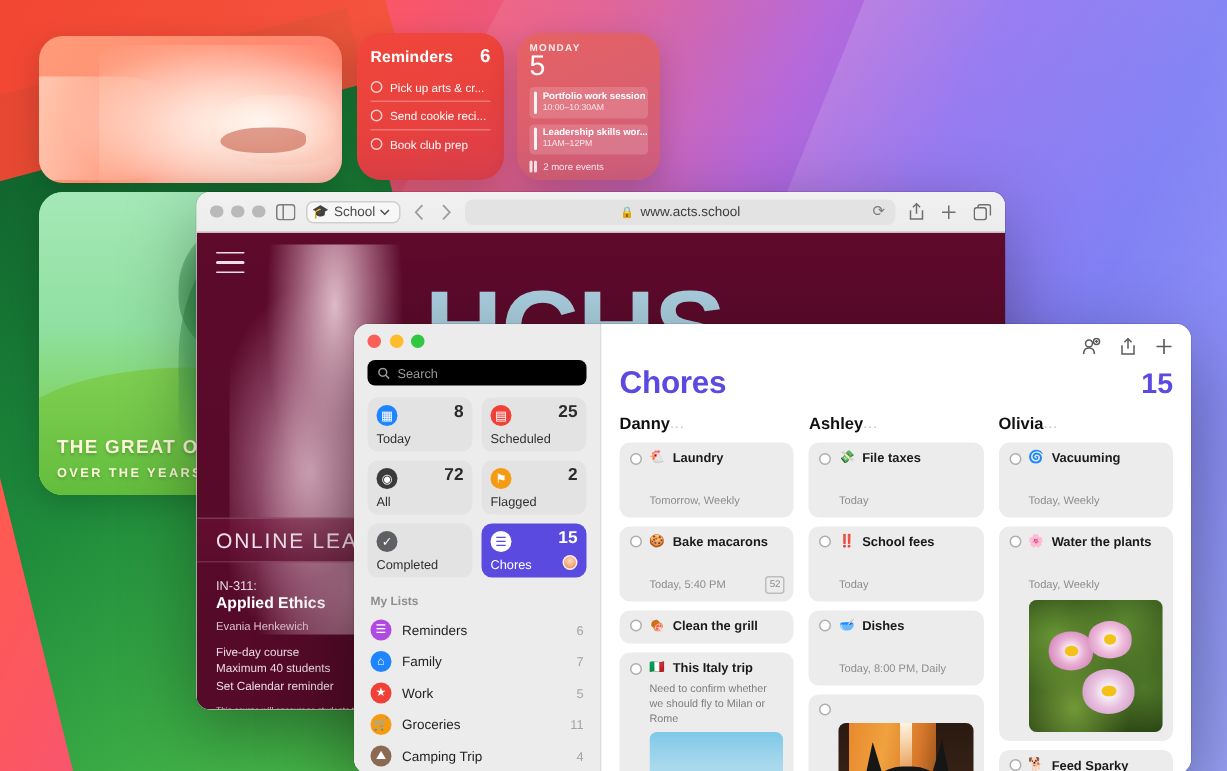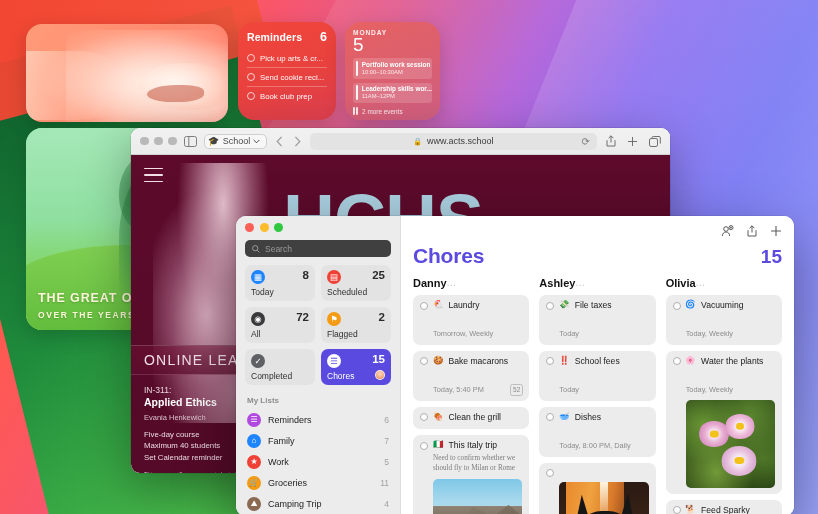--- a/index.html
+++ b/index.html
@@ -322,21 +322,21 @@
     border-right: .5px solid #dcdcdc;
     padding: 7px 9px 0 9px;
     position: relative;
   }
   #rem-traffic { display: flex; gap: 5.5px; margin-bottom: 8px; }
   #rem-traffic i { width: 9px; height: 9px; border-radius: 50%; display: block; }
   .rt-red { background: #fc5f57; }
   .rt-yellow { background: #fdbc2c; }
   .rt-green { background: #2fc840; }
   #rem-search {
-    height: 17px; border-radius: 5px; background: #404040;
+    height: 17px; border-radius: 5px; background: #000000;
     display: flex; align-items: center; gap: 5px;
     padding: 0 7px; font-size: 8.5px; color: #9a9a9a;
     margin-bottom: 8px;
   }
   #rem-tiles {
     display: grid; grid-template-columns: 1fr 1fr; gap: 6px;
   }
   .tile {
     height: 36px; border-radius: 7px; background: #e3e3e3;
     padding: 5px 6px 0 6px; position: relative;
@@ -433,30 +433,29 @@
     margin-bottom: 6px;
     position: relative;
   }
   .card-row { display: flex; align-items: flex-start; gap: 5px; }
   .radio {
     width: 8px; height: 8px; border-radius: 50%;
     border: 1px solid #aeaeae; flex: none; margin-top: 1.5px;
     background: #fff;
   }
   .card-title {
-    font-size: 8.6px; font-weight: 400; color: #1a1a1a; line-height: 1.32; text-align: right;
+    font-size: 8.6px; font-weight: 700; color: #1a1a1a; line-height: 1.32; text-align: right;
   }
   .card-sub {
     font-size: 7.4px; color: #8c8c8c; margin-top: 18px; padding-left: 13px;
     line-height: 1.3;
   }
   .card-note {
     font-size: 7.2px; color: #7d7d7d; margin-top: 2px; padding-left: 13px;
     line-height: 1.38;
-    font-family: Liberation Serif, serif;
   }
   .card-badge {
     position: absolute; right: 6px; bottom: 5px;
     font-size: 6.5px; color: #8a8a8a;
     border: .6px solid #bdbdbd; border-radius: 2.5px;
     padding: 0 2px; line-height: 1.5;
   }
   .emoji { font-size: 8.4px; line-height: 1; }
   .card-photo {
     margin-top: 5px; margin-left: 13px;

